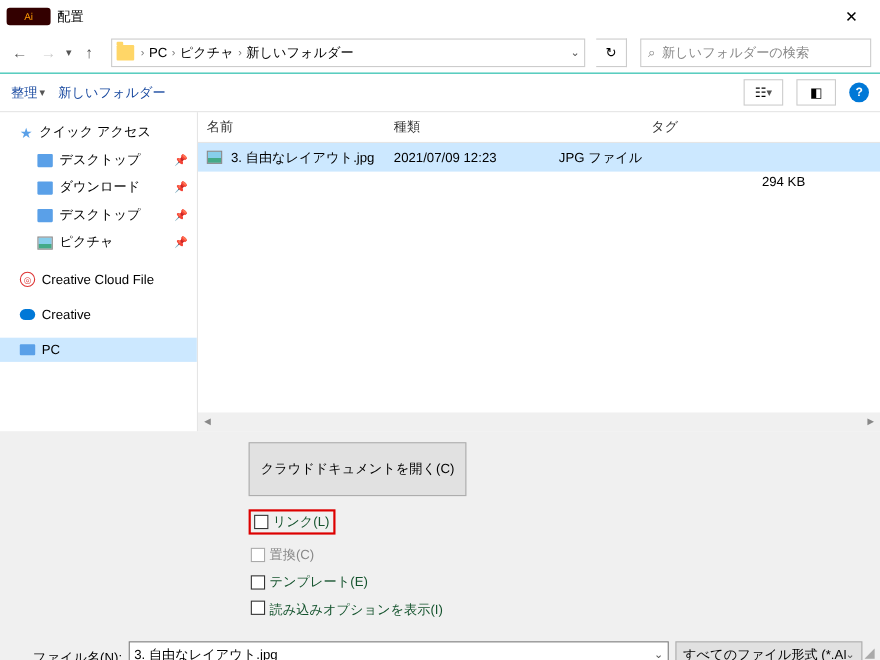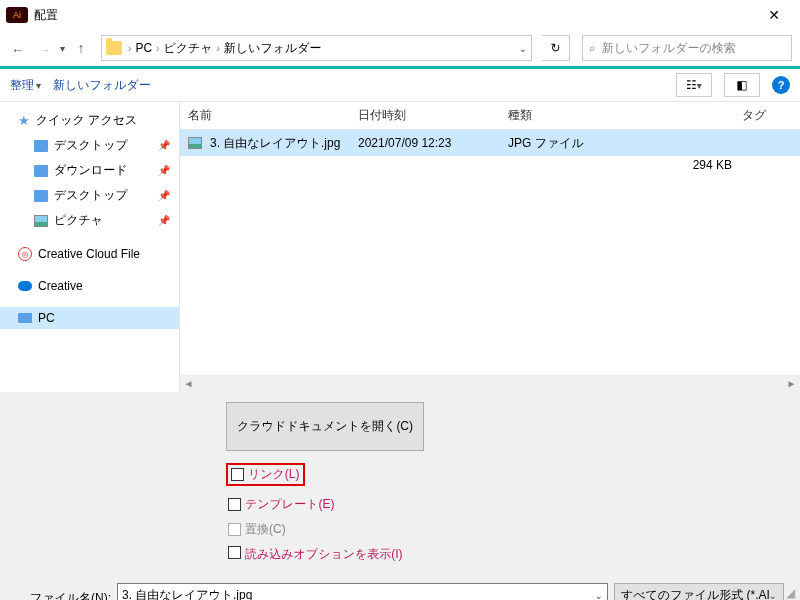--- a/index.html
+++ b/index.html
@@ -1,33 +1,33 @@
 <!DOCTYPE html>
 <html><head>
 <meta charset="utf-8">
 <style>
   * { box-sizing: border-box; font-family: "Meiryo", "Yu Gothic UI", sans-serif; }
   body { margin: 0; background: #fff; font-size: 12px; color: #000; width: 800px; height: 600px; overflow: hidden; position: relative; }
   .titlebar { height: 30px; display: flex; align-items: center; padding: 0 6px; }
-  .app-icon { width: 22px; height: 16px; background: #330000; display: inline-flex; align-items: center; justify-content: center; color: #ff9a00; font-size: 9px; font-weight: normal; border-radius: 3px; margin-right: 6px; }
+  .app-icon { width: 40px; height: 16px; background: #330000; display: inline-flex; align-items: center; justify-content: center; color: #ff9a00; font-size: 9px; font-weight: normal; border-radius: 3px; margin-right: 6px; }
   .title-text { flex: 1; font-size: 12px; }
   .close-btn { width: 40px; height: 30px; display: flex; align-items: center; justify-content: center; font-size: 14px; cursor: pointer; }
   .nav-row { height: 36px; display: flex; align-items: center; padding: 0 8px; gap: 6px; }
   .nav-arrow { width: 20px; height: 20px; display: flex; align-items: center; justify-content: center; color: #555; cursor: pointer; font-size: 14px; }
   .nav-arrow.disabled { color: #ccc; }
   .dropdown-caret { font-size: 10px; color: #555; }
   .breadcrumb-box { flex: 1; height: 26px; border: 1px solid #ccc; display: flex; align-items: center; padding: 0 4px; margin: 0 4px; }
   .folder-icon { width: 16px; height: 14px; background: #ffd667; border-radius: 1px; margin-right: 4px; position: relative; }
   .folder-icon::before { content: ""; position: absolute; top: -3px; left: 0; width: 6px; height: 3px; background: #ffd667; border-radius: 1px 1px 0 0; }
   .crumb { padding: 0 2px; }
   .crumb-sep { padding: 0 2px; color: #777; font-size: 10px; }
   .crumb-spacer { flex: 1; }
   .refresh-btn { width: 28px; height: 26px; border: 1px solid #ccc; border-left: none; display: flex; align-items: center; justify-content: center; cursor: pointer; }
   .search-box { width: 210px; height: 26px; border: 1px solid #ccc; display: flex; align-items: center; padding: 0 6px; margin-left: 6px; color: #888; gap: 6px; }
-  .toolbar { height: 36px; border-top: 3px solid #14b8a6; border-bottom: 1px solid #e5e5e5; display: flex; align-items: center; padding: 0 10px; gap: 12px; background: #fff; }
+  .toolbar { height: 36px; border-top: 1px solid #14b8a6; border-bottom: 1px solid #e5e5e5; display: flex; align-items: center; padding: 0 10px; gap: 12px; background: #fff; }
   .tb-btn { color: #1a4aa0; cursor: pointer; display: flex; align-items: center; gap: 2px; }
   .tb-spacer { flex: 1; }
   .view-btn { width: 36px; height: 24px; border: 1px solid #ccc; display: flex; align-items: center; justify-content: center; cursor: pointer; }
   .help-btn { width: 18px; height: 18px; border-radius: 50%; background: #0078d7; color: #fff; display: flex; align-items: center; justify-content: center; font-weight: bold; font-size: 11px; cursor: pointer; }
   .body-area { display: flex; height: 290px; }
   .sidebar { width: 180px; border-right: 1px solid #e5e5e5; padding: 6px 0; overflow: hidden; }
   .sb-item { display: flex; align-items: center; padding: 4px 8px 4px 18px; gap: 6px; cursor: pointer; white-space: nowrap; }
   .sb-item.sub { padding-left: 34px; }
   .sb-item.selected { background: #cce8ff; }
   .star-icon { color: #5aa0e8; font-size: 13px; }
@@ -49,21 +49,21 @@
   .scrollbar-horiz { height: 17px; background: #f0f0f0; display: flex; align-items: center; margin-top: auto; }
   .scroll-arrow { width: 17px; height: 17px; display: flex; align-items: center; justify-content: center; color: #888; font-size: 10px; }
   .scroll-track { flex: 1; background: #f0f0f0; }
   .lower { background: #f0f0f0; padding: 10px 16px 12px 16px; }
   .cloud-btn { background: #e1e1e1; border: 1px solid #adadad; padding: 15px 10px; cursor: pointer; display: inline-block; }
   .options { margin: 8px 0 0 0; }
   .opt-row { display: flex; align-items: center; gap: 4px; margin: 4px 0; padding: 2px; }
   .opt-row.highlight { border: 2px solid #d00; padding: 1px 3px; display: inline-flex; }
   .opt-check { width: 13px; height: 13px; border: 1px solid #333; background: #fff; }
   .opt-check.disabled { border-color: #aaa; }
-  .opt-label { color: #be185d; }
+  .opt-label { color: #14532d; }
   .opt-label.disabled { color: #888; }
   .filename-row { display: flex; align-items: flex-end; gap: 6px; margin-top: 18px; }
   .filename-label { width: 95px; text-align: right; }
   .filename-input { flex: 1; height: 24px; border: 1px solid #7a7a7a; padding: 0 4px; background: #fff; display: flex; align-items: center; justify-content: space-between; }
   .filetype-select { width: 170px; height: 24px; border: 1px solid #adadad; background: #e1e1e1; display: flex; align-items: center; padding: 0 6px; justify-content: space-between; cursor: pointer; }
   .btn-row { display: flex; justify-content: flex-end; gap: 8px; margin-top: 12px; }
   .btn { width: 86px; height: 24px; border: 1px solid #adadad; background: #e1e1e1; display: flex; align-items: center; justify-content: center; cursor: pointer; }
   .btn.primary { border: 1px solid #0078d7; outline: 2px solid #d00; outline-offset: 1px; }
   .resize-grip { position: absolute; right: 2px; bottom: 2px; width: 12px; height: 12px; color: #aaa; font-size: 12px; }
   .options-block { margin-left: 210px; }
@@ -150,21 +150,20 @@
       </div>
     <div style="height:10px"></div>
     <div class="sb-item selected">
         <span class="pc-icon"></span>
         <span>PC</span>
       </div>
   </div>
   <div class="file-pane">
     <div class="col-headers">
       <div class="col-name">名前</div>
-      <div class="col-date">日付時刻</div>
       <div class="col-type">種類</div>
       <div class="col-size">サイズ</div>
       <div class="col-tag">タグ</div>
     </div>
     <div class="file-row">
       <div class="col-name" style="display:flex;align-items:center;gap:4px">
           <span class="img-icon"></span>
           <span>3. 自由なレイアウト.jpg</span>
         </div>
       <div class="col-date">2021/07/09 12:23</div>
@@ -182,26 +181,26 @@
 
 <div class="lower">
   <div class="options-block">
     <div class="cloud-btn">クラウドドキュメントを開く(C)</div>
     <div class="options">
       <div class="opt-row highlight">
         <span class="opt-check"></span>
         <span class="opt-label">リンク(L)</span>
       </div>
       <div class="opt-row">
+        <span class="opt-check disabled"></span>
+        <span class="opt-label disabled">置換(C)</span>
+      </div>
+      <div class="opt-row">
         <span class="opt-check"></span>
         <span class="opt-label">テンプレート(E)</span>
-      </div>
-      <div class="opt-row">
-        <span class="opt-check disabled"></span>
-        <span class="opt-label disabled">置換(C)</span>
       </div>
       <div class="opt-row" style="max-width:180px;align-items:flex-start">
         <span class="opt-check"></span>
         <span class="opt-label">読み込みオプションを表示(I)</span>
       </div>
     </div>
   </div>
   <div class="filename-row">
     <div class="filename-label">ファイル名(N):</div>
     <div class="filename-input">

